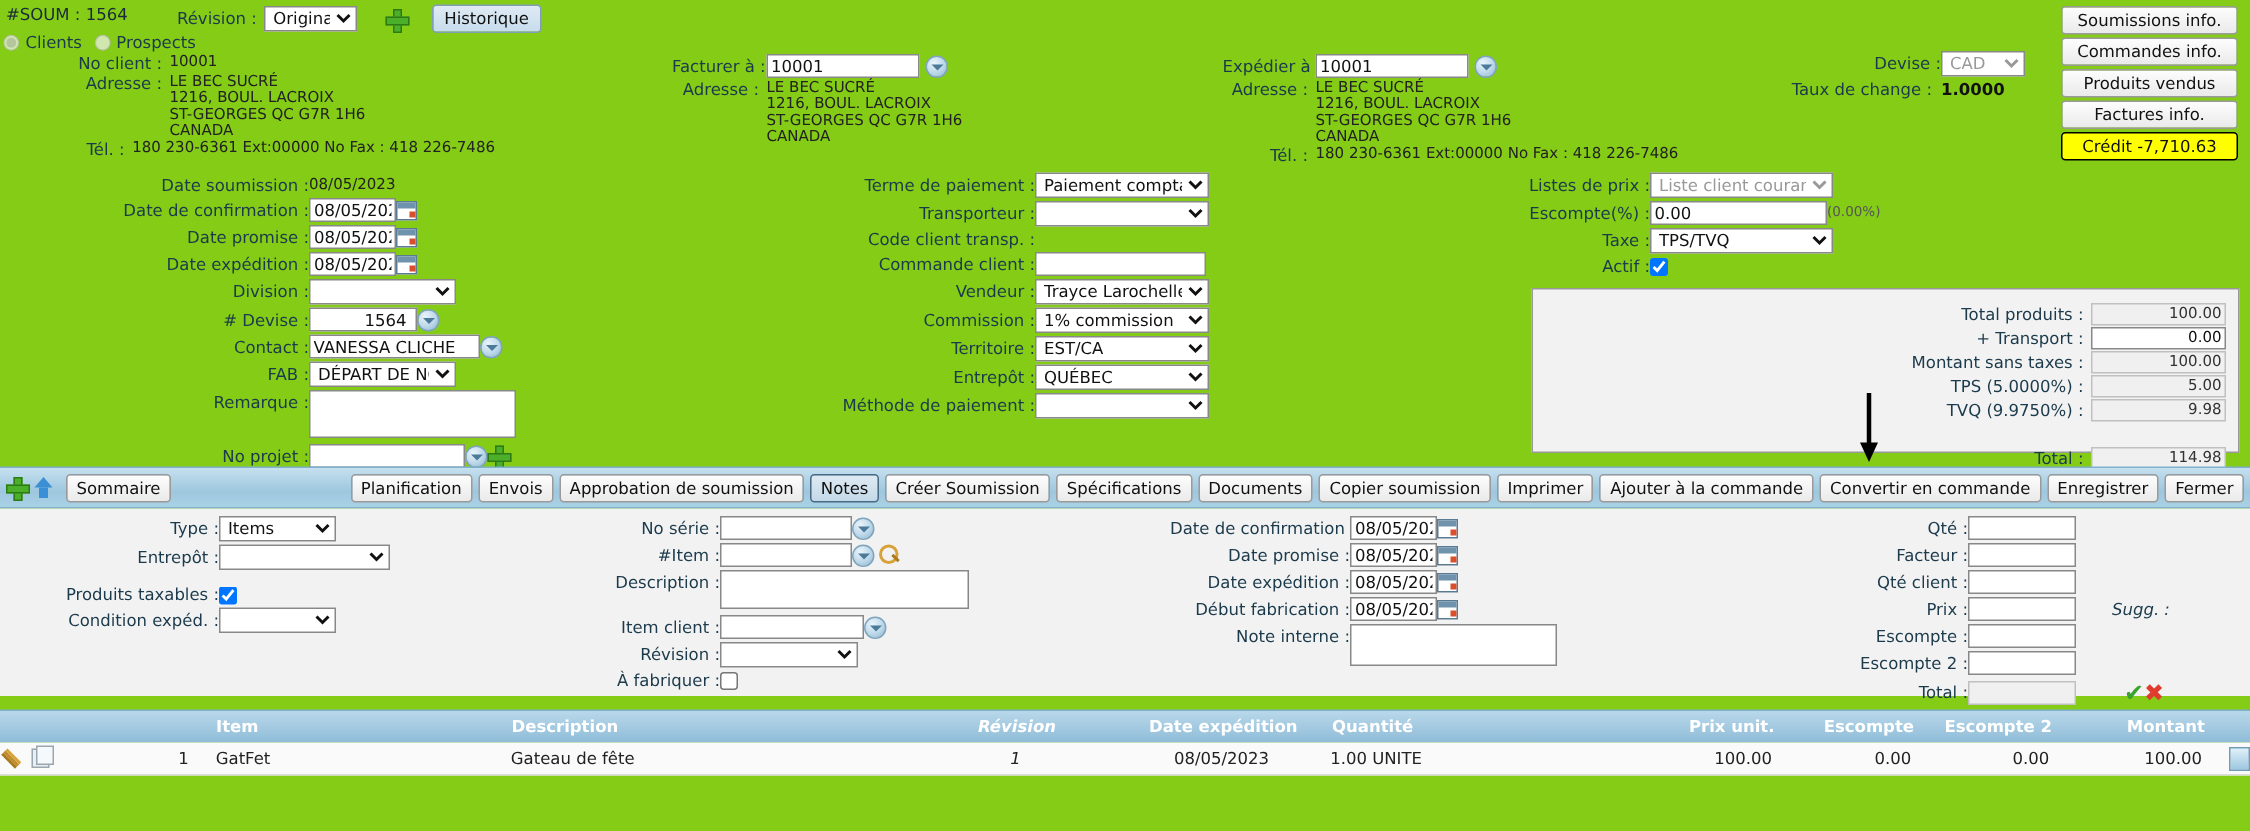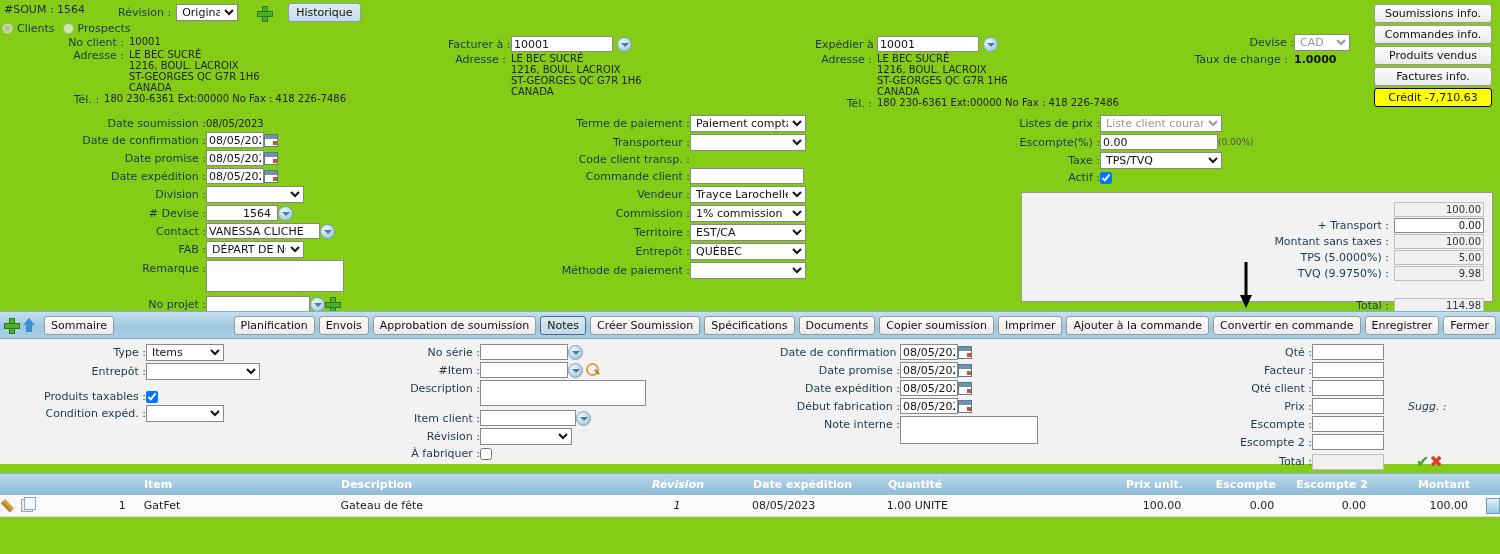--- a/index.html
+++ b/index.html
@@ -149,21 +149,21 @@
   }
   .trow {
     display: flex; align-items: center; height: 22px;
     background: #fafafa; border-bottom: 1px solid #dcdcdc; font-size: 11px; color: #222;
   }
   .c-ic { width: 60px; padding-left: 5px; display:flex; gap:3px; align-items:center;}
   .c-no { width: 78px; text-align: right; padding-right: 12px; }
   .c-item { width: 197px; padding-left: 6px; }
   .c-desc { width: 278px; padding-left: 6px; }
   .c-rev { width: 130px; text-align: center; font-style: italic; }
-  .c-date { width: 135px; padding-left: 10px; }
+  .c-date { width: 135px; padding-left: 10px; text-align: center; }
   .c-qty { width: 200px; padding-left: 10px; }
   .c-pu { width: 120px; text-align: right; padding-right: 15px;}
   .c-esc { width: 90px; text-align: right; padding-right: 12px;}
   .c-esc2 { width: 100px; text-align: right; padding-right: 20px;}
   .c-mont { width: 100px; text-align: right; padding-right: 18px;}
   .thead .c-no { text-align: right; }
 
   .pencil { display:inline-block;width:13px;height:13px;position:relative;cursor:pointer;}
   .pencil::before{content:"";position:absolute;left:0;top:0;width:13px;height:2px;background:#d8a23a;transform:rotate(45deg);transform-origin:left top;box-shadow:0 2px 0 #c08c2a, 0 4px 0 #a87a22;}
   .copyico{display:inline-block;width:12px;height:13px;background:#e9eef2;border:1px solid #9aa7b1;position:relative;cursor:pointer;}
@@ -195,21 +195,21 @@
     <button class="btn hist" style="margin-left:12px;">Historique</button>
   </div>
 
   <div style="position:absolute;left:2px;top:22px;display:flex;align-items:center;gap:2px;">
     <input type="radio" name="ctype" checked="" disabled="" style="">
     <span class="lbl">Clients</span>
     <input type="radio" name="ctype" disabled="" style="margin-left: 6px;">
     <span class="lbl">Prospects</span>
   </div>
 
-  <div style="position:absolute;left:16px;top:36px;width:330px;">
+  <div style="position:absolute;left:0px;top:36px;width:330px;">
     <div style="display:flex;">
         <div class="lbl" style="width:108px;">No client :</div>
         <div class="val" style="margin-left:5px;">10001</div>
       </div>
     <div style="display:flex;">
         <div class="lbl" style="width:108px;">Adresse :</div>
       <div style="margin-left:5px;">
         <div class="val">LE BEC SUCRÉ</div>
         <div class="val">1216, BOUL. LACROIX</div>
         <div class="val">ST-GEORGES QC G7R 1H6</div>
@@ -384,20 +384,21 @@
     </div>
     <div class="row">
       <div class="lbl" style="width:160px;">Actif :</div>
       <input type="checkbox" checked="" style="">
     </div>
   </div>
 
   <div class="totals">
     <div style="padding:8px 8px 0 0;">
       <div class="totrow">
+          <span class="lbl">Total produits :</span>
         <input type="text" class="ro" readonly="" value="100.00" style="">
         </div>
       <div class="totrow">
           <span class="lbl">+ Transport :</span>
         <input type="text" value="0.00" style="">
         </div>
       <div class="totrow">
           <span class="lbl">Montant sans taxes :</span>
         <input type="text" class="ro" readonly="" value="100.00" style="">
         </div>

